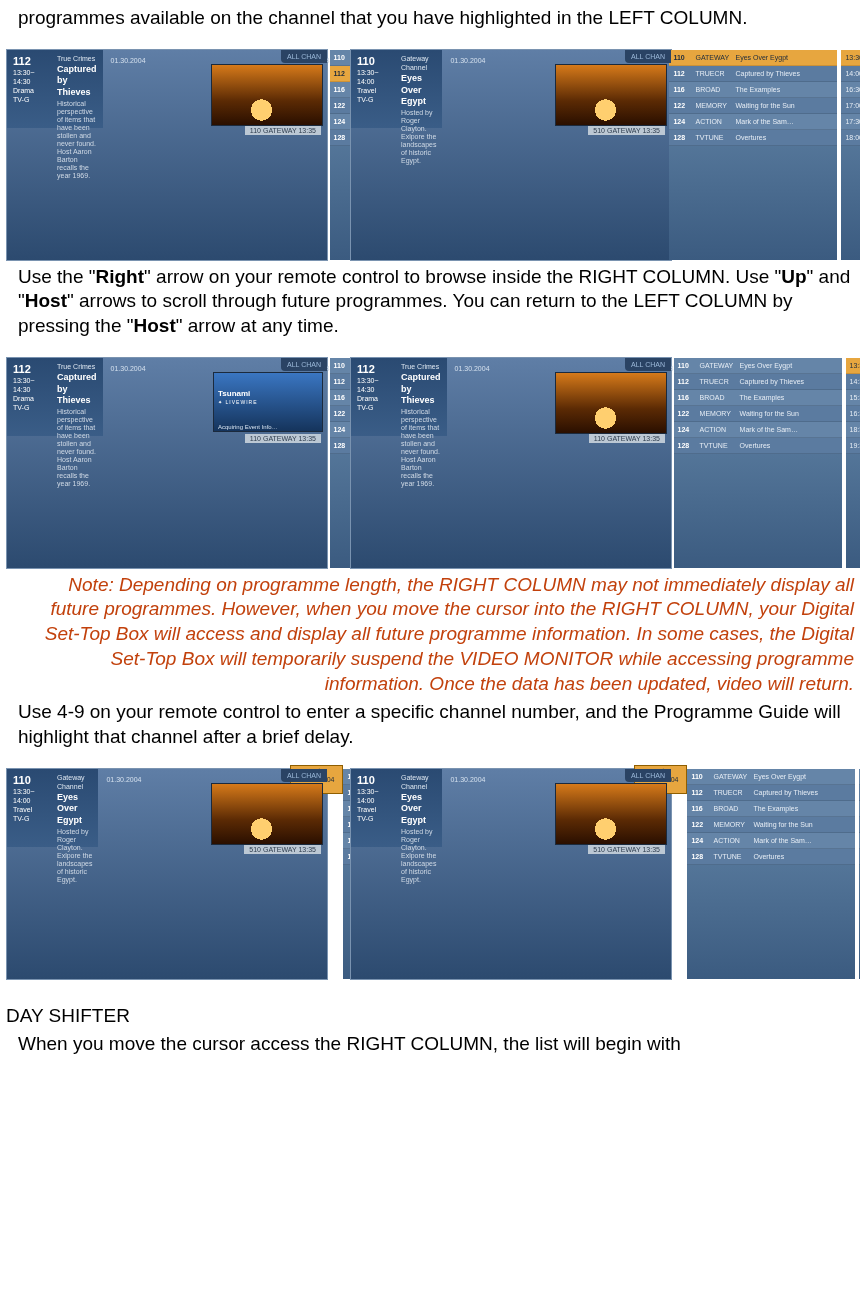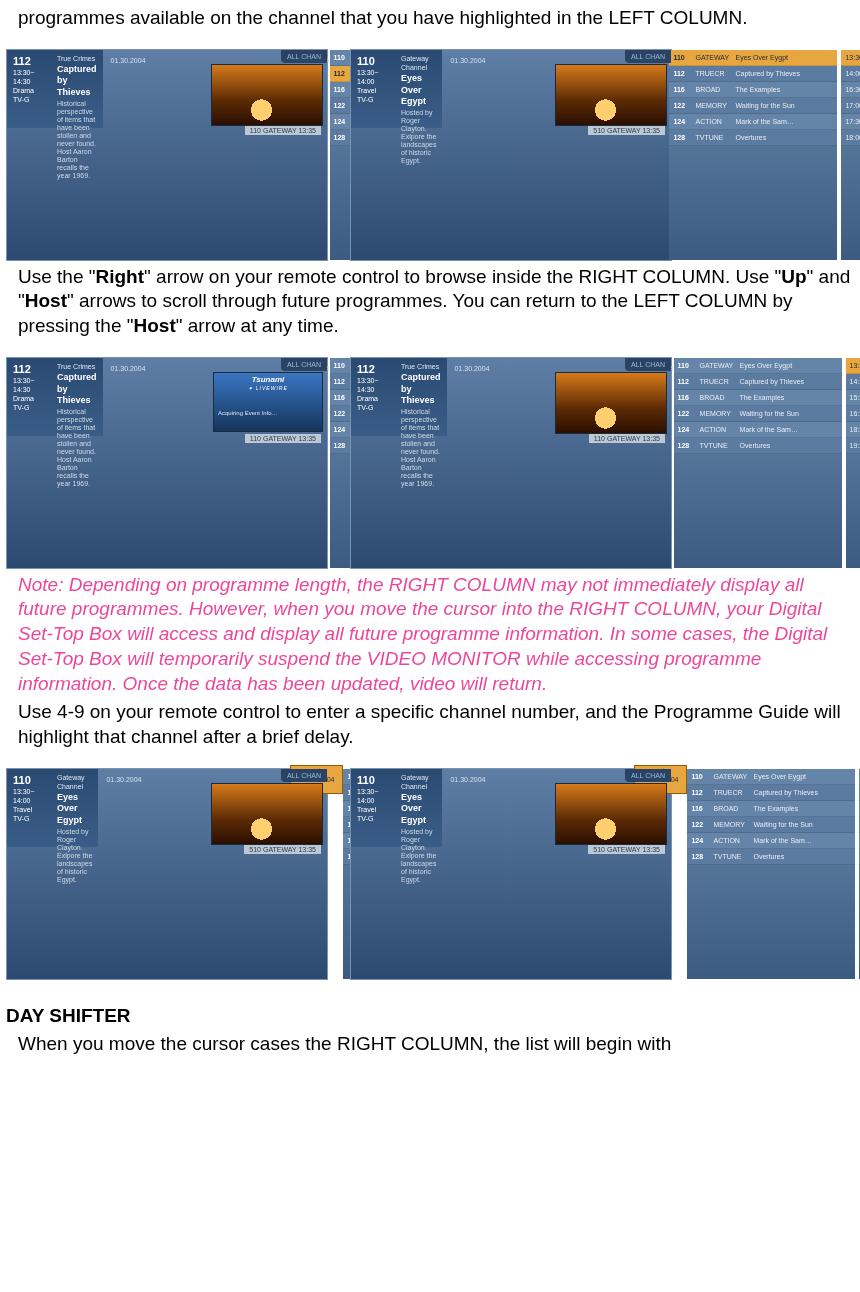--- a/index.html
+++ b/index.html
@@ -7,22 +7,22 @@
     font-size: 19px;
     margin: 0;
     padding: 6px;
     width: 848px;
     color: #000;
     line-height: 1.3;
   }
   p { margin: 0 0 4px 12px; }
   .para { margin-bottom: 18px; }
   .bold { font-weight: bold; }
-  .note { color: #ec4899; font-style: italic; }
-  .heading { font-weight: bold; font-size: 19px; margin-top: 24px; margin-bottom: 4px; }
+  .note { color: #c2410c; font-style: italic; text-align: right; }
+  .heading { font-weight: normal; font-size: 19px; margin-top: 24px; margin-bottom: 4px; }
 
   .row { display: flex; gap: 22px; margin: 18px 0 4px 0; }
   .epg {
     width: 320px;
     height: 210px;
     background: linear-gradient(#5f7ea6, #2c4a6f);
     border: 1px solid #7a93b0;
     font-size: 8px;
     position: relative;
     display: flex;
@@ -68,21 +68,21 @@
     font-size: 7px;
     padding: 0px 5px;
     white-space: nowrap;
   }
   .monitor.tsunami {
     background: linear-gradient(#3a76c2, #15345c);
     display: flex; align-items: flex-start; justify-content: flex-end;
     padding: 2px 4px;
     box-sizing: border-box;
   }
-  .tsunami-logo { font-size: 8px; font-style: italic; font-weight: bold; color: #fff; text-align: center; }
+  .tsunami-logo { font-size: 8px; font-weight: bold; color: #fff; text-align: left; margin-top: 14px; }
   .acq { font-size: 6px; color: #d6e2f0; margin-top: 18px; text-align: left; }
 
   .datebar {
     display: flex;
     height: 14px;
     align-items: center;
     font-size: 7px;
     color: #d4e0ee;
     margin-top: 4px;
   }
@@ -641,13 +641,13 @@
           <div class="rline alt">
             <span class="tm">18:00</span>
             <span class="ttl">Spotlight on Jamaica</span>
           </div>
         </div>
       </div>
     </div>
 </div>
 
 <div class="heading">DAY SHIFTER</div>
-<p>When you move the cursor cases the RIGHT COLUMN, the list will begin with</p>
+<p>When you move the cursor access the RIGHT COLUMN, the list will begin with</p>
 
 </body></html>

